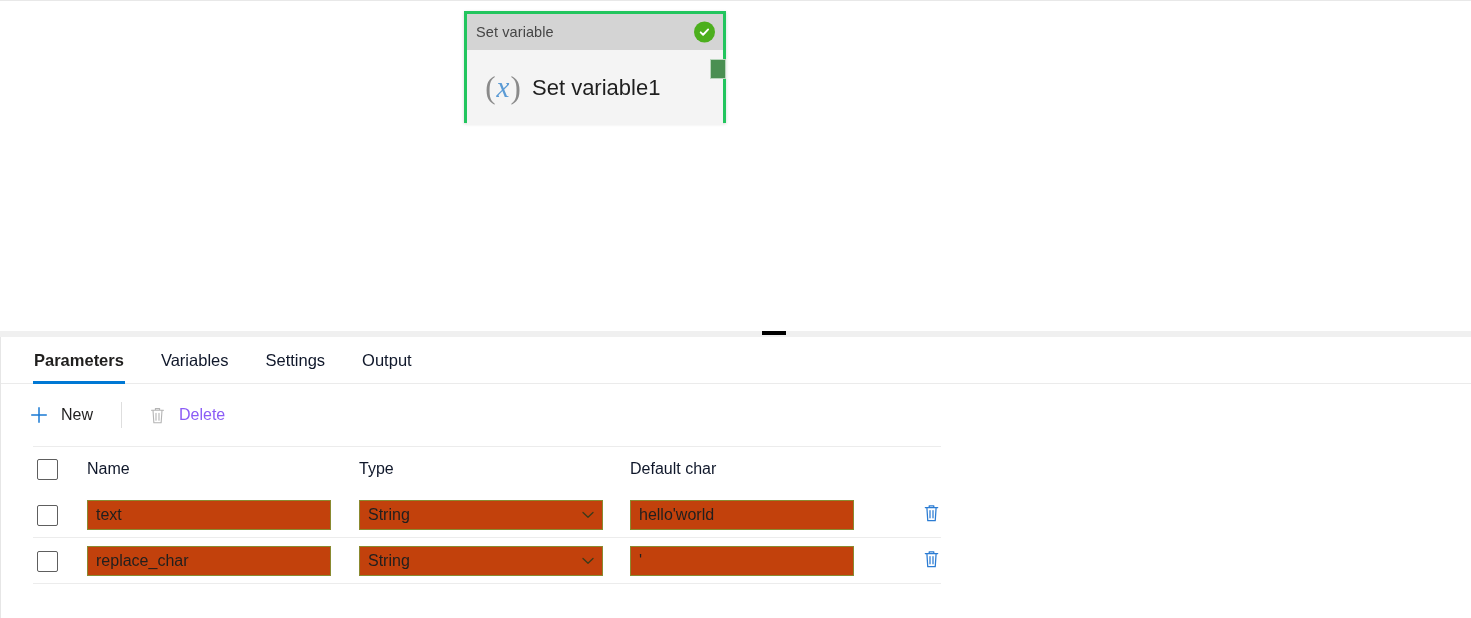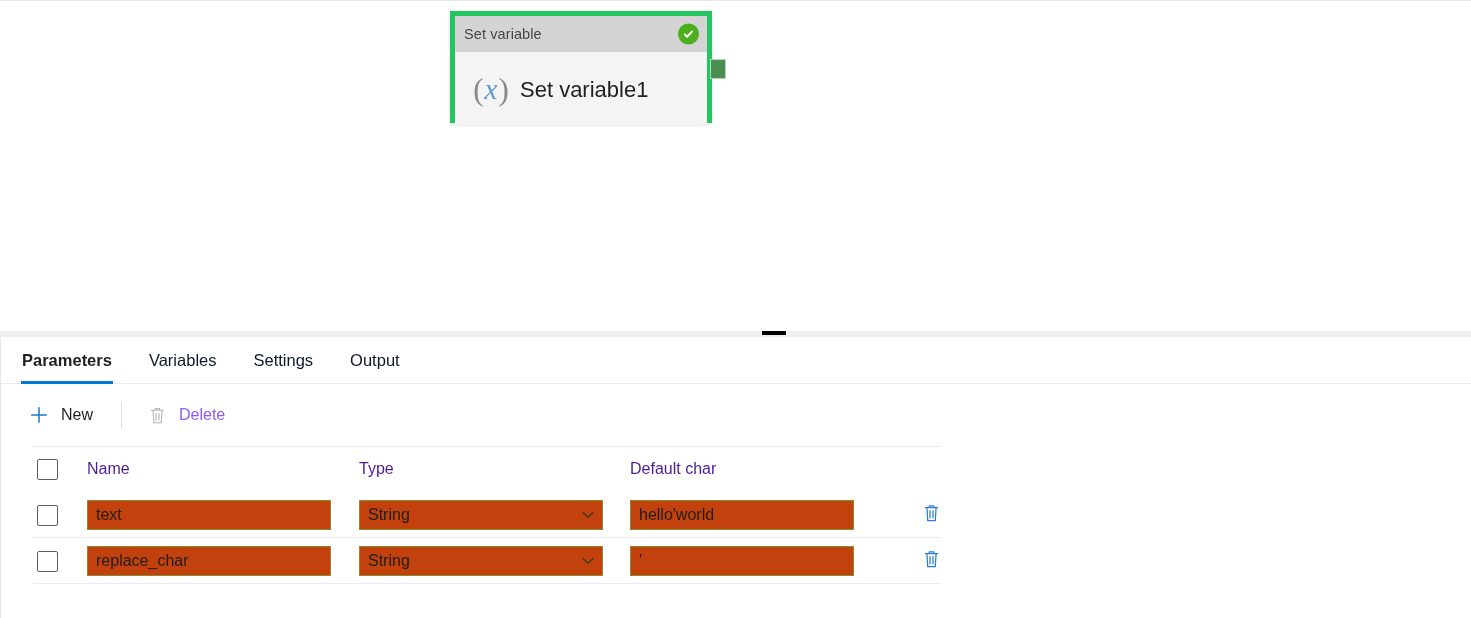--- a/index.html
+++ b/index.html
@@ -21,24 +21,24 @@
     position: absolute;
     left: 0; top: 0;
     width: 1471px; height: 332px;
     background: #ffffff;
     border-top: 1px solid #e8e8e8;
     overflow: hidden;
   }
 
   .activity-card {
     position: absolute;
-    left: 450px; top: 10px;
+    left: 464px; top: 10px;
     width: 262px; height: 112px;
     background: #f0abfc;
-    border: 5px solid #22c55e;
+    border: 3px solid #22c55e;
     box-shadow: 0 1px 3px rgba(0,0,0,0.16);
   }
   .activity-header {
     position: relative;
     height: 36px;
     background: #d4d4d4;
     display: flex;
     align-items: center;
     padding-left: 9px;
   }
@@ -118,21 +118,21 @@
     position: absolute;
     left: 0; top: 337px;
     width: 1471px; height: 281px;
     background: #ffffff;
     border-left: 1px solid #e6e6e6;
   }
 
   .tabs {
     position: relative;
     height: 47px;
-    padding-left: 20px;
+    padding-left: 32px;
     display: flex;
     align-items: flex-start;
   }
   .tabs::after {
     content: "";
     position: absolute;
     left: 0; right: 0; bottom: 0;
     height: 1px;
     background: #ebebeb;
   }
@@ -232,21 +232,21 @@
     cursor: pointer;
   }
 
   .col-name  { flex: 0 0 272px; }
   .col-type  { flex: 0 0 271px; }
   .col-value { flex: 0 0 271px; }
   .col-act   { flex: 0 0 60px; display: flex; align-items: center; justify-content: center; }
 
   .th {
     font-size: 16px;
-    color: #4c1d95;
+    color: #0f172a;
   }
 
   
   .hl-band {
     position: absolute;
     left: 88px;
     top: 0;
     width: 795px;
     height: 46px;
     background: #ffff00;

